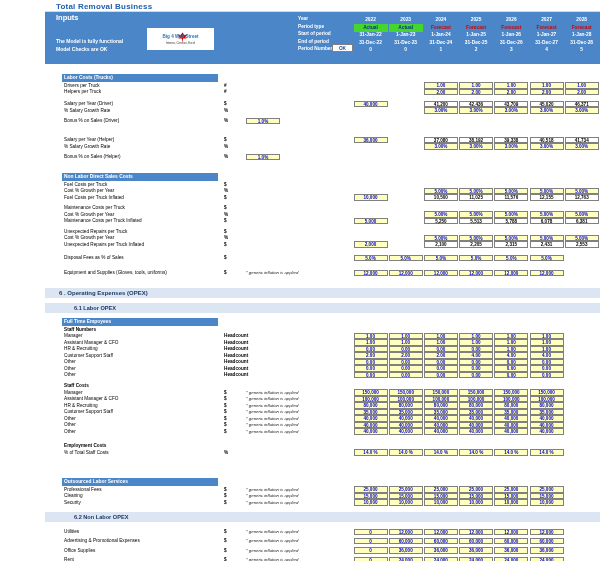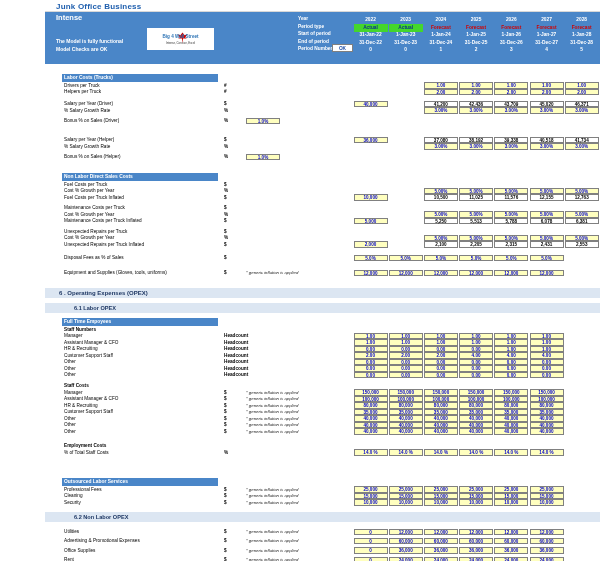--- a/index.html
+++ b/index.html
@@ -174,25 +174,25 @@
   .cell.pct {
     color: #0000CC; font-weight: bold;
   }
 </style>
 </head>
 <body>
 
 <div id="page">
 
   <div class="title-bar">
-    <div class="title-text">Junk Office Business</div>
+    <div class="title-text">Total Removal Business</div>
   </div>
 
   <div class="banner">
-    <div class="banner-inputs">Intense</div>
+    <div class="banner-inputs">Inputs</div>
     <div class="banner-note">
       <div>The Model is fully functional</div>
       <div>Model Checks are OK</div>
     </div>
   </div>
 
   <div class="logo-box">
     <svg class="logo-bird" viewBox="0 0 24 24">
       <path d="M12 2 L16 7 L21 5 L17 11 L20 13 L13 13 L12 22 L11 13 L4 13 L7 11 L3 5 L8 7 Z" fill="#CC0000"></path>
     </svg>

